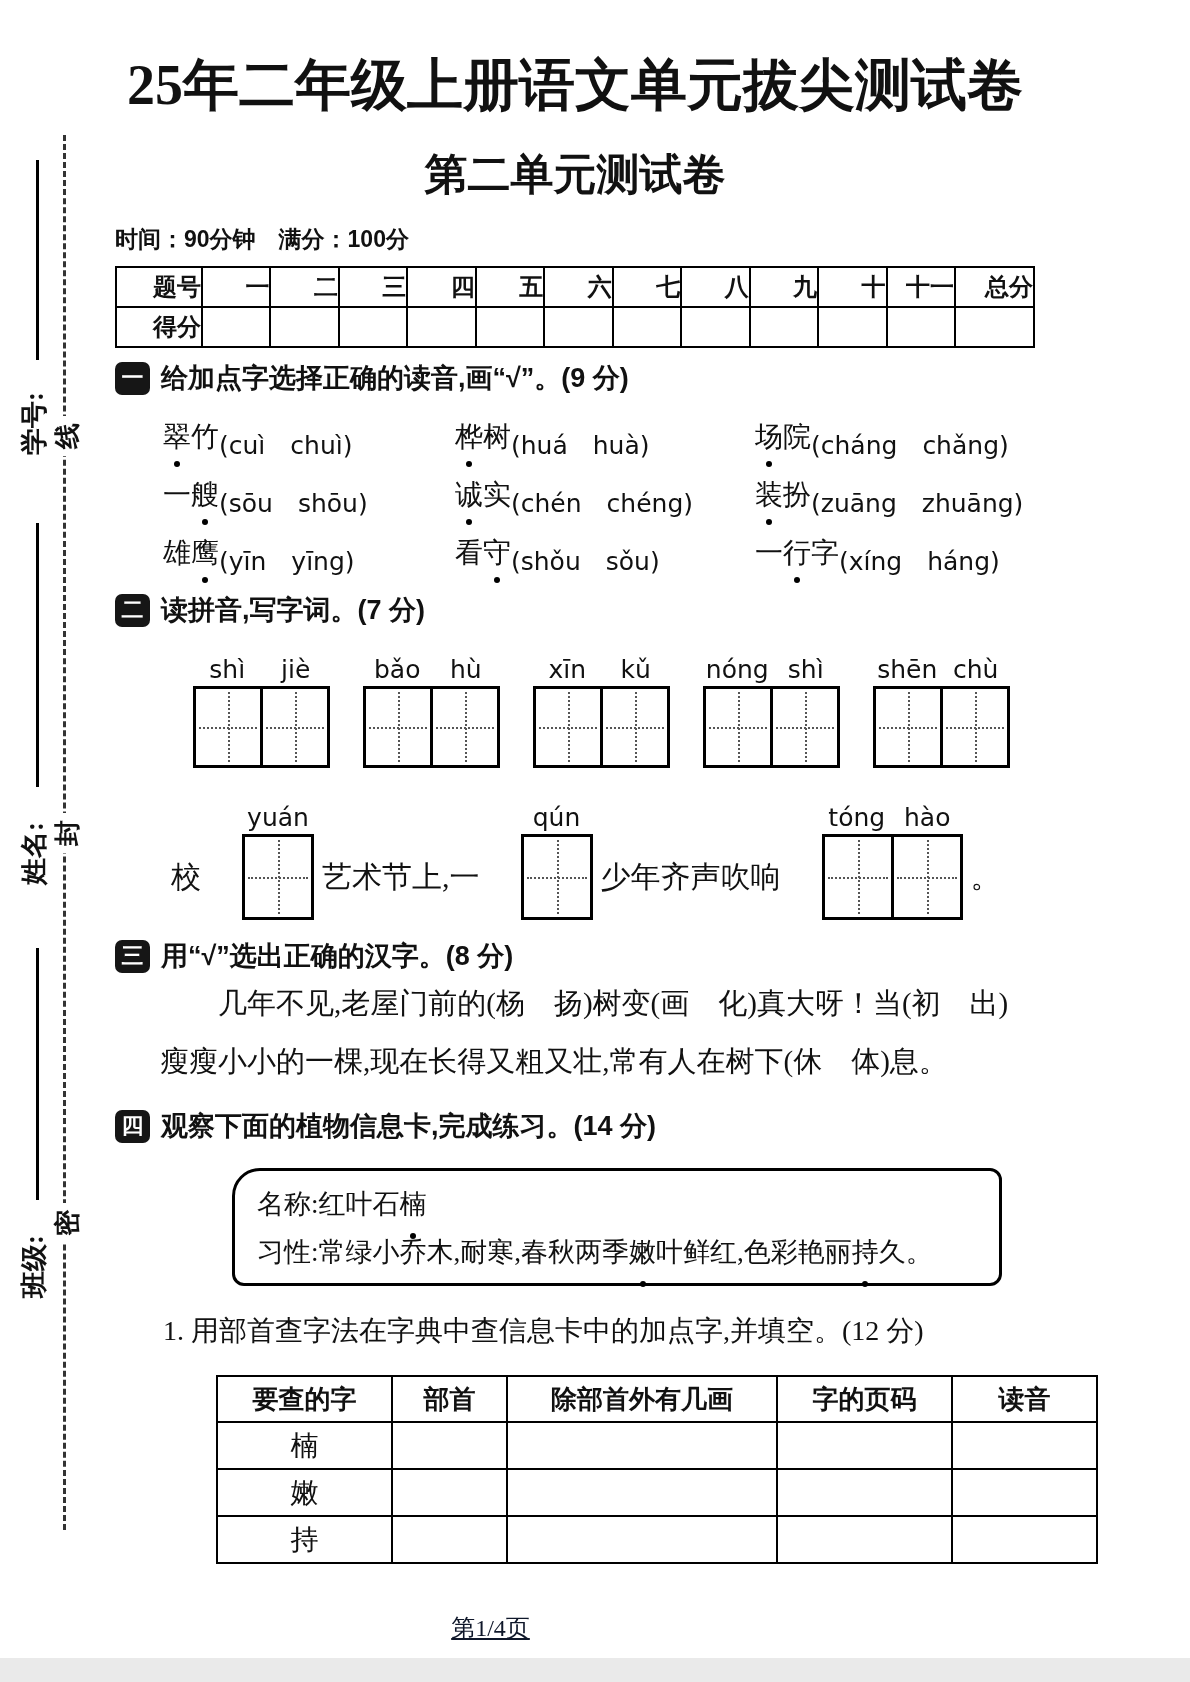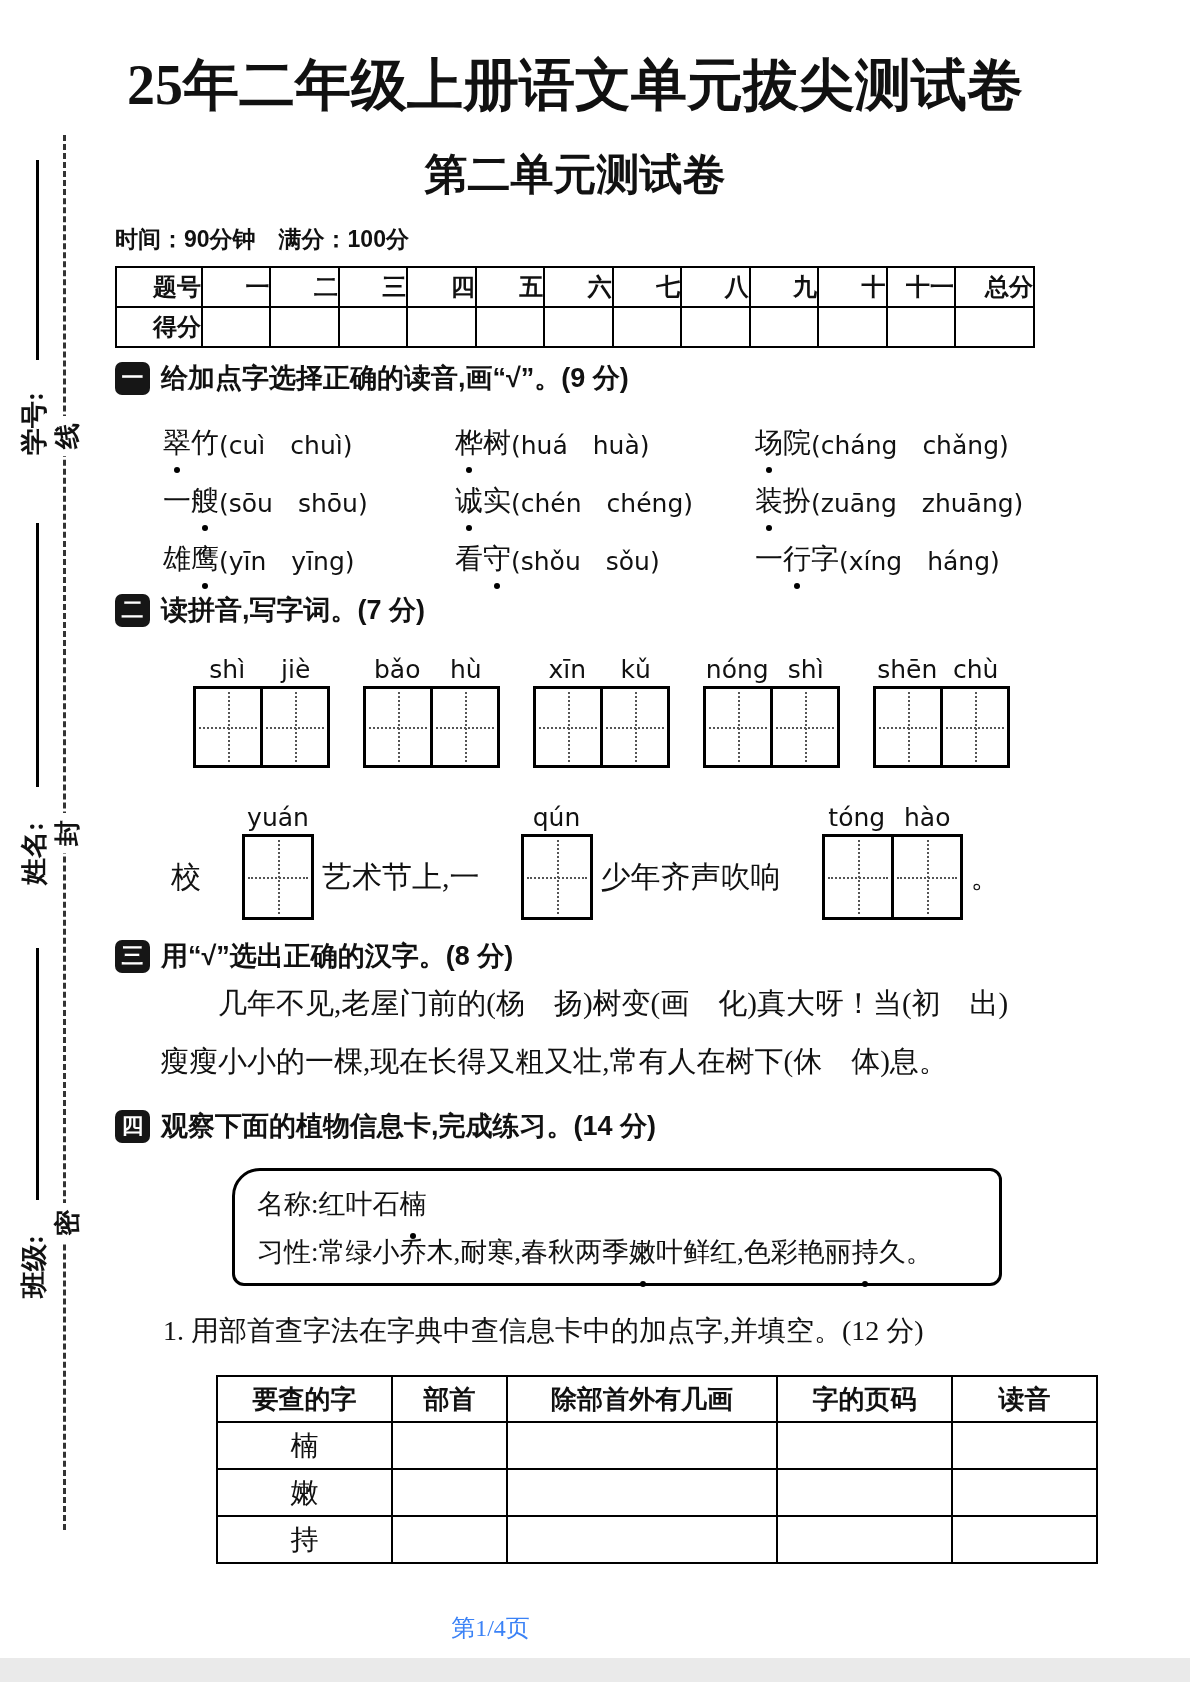--- a/index.html
+++ b/index.html
@@ -40,21 +40,21 @@
   .qheader{position:absolute;display:flex;align-items:center;gap:11px;
        font-weight:bold;font-size:27px;white-space:nowrap;}
   .badge{flex:0 0 auto;width:35px;height:33px;background:#161616;color:#fff;border-radius:7px;
        display:flex;align-items:center;justify-content:center;font-size:22px;font-weight:bold;}
   .qh1{left:115px;top:360px;} .qh2{left:115px;top:592px;}
   .qh3{left:115px;top:938px;} .qh4{left:115px;top:1108px;}
 
   
   .q1-grid{position:absolute;left:163px;top:408px;width:885px;display:grid;
        grid-template-columns:292px 300px 293px;grid-auto-rows:58px;align-items:center;}
-  .q1-item{display:flex;align-items:flex-end;}
+  .q1-item{display:flex;align-items:center;}
   .q1-item .word{font-family:"Liberation Serif","DejaVu Serif",serif;font-size:28px;}
   .q1-item .opts{font-family:"DejaVu Sans",sans-serif;font-size:25px;margin-top:16px;}
   .du{position:relative;display:inline-block;}
   .du::after{content:"";position:absolute;left:50%;transform:translateX(-50%);
        bottom:-11px;width:6px;height:6px;border-radius:50%;background:#000;}
 
   
   .q2-row1{position:absolute;left:160px;top:650px;width:848px;display:flex;justify-content:space-between;}
   .wgroup{display:flex;flex-direction:column;align-items:center;padding-left:33px;}
   .pinyin-row{display:flex;width:100%;height:36px;align-items:flex-end;padding-bottom:2px;box-sizing:border-box;}
@@ -84,21 +84,21 @@
        font-family:"Liberation Serif","DejaVu Serif",serif;font-size:28px;white-space:nowrap;}
   .q4-table{position:absolute;left:216px;top:1375px;width:880px;border-collapse:collapse;table-layout:fixed;}
   .q4-table td{border:2.5px solid #000;text-align:center;padding:0;}
   .q4-table col.c1{width:175px;} .q4-table col.c2{width:115px;} .q4-table col.c3{width:270px;}
   .q4-table col.c4{width:175px;} .q4-table col.c5{width:145px;}
   .q4-table .q4h{height:44px;font-weight:bold;font-size:26px;}
   .q4-table .q4char{height:45px;font-family:"Liberation Serif","DejaVu Serif",serif;font-size:28px;}
 
   
   .footer{position:absolute;left:0;top:1612px;width:981px;text-align:center;
-       font-size:24px;color:#3b82f6;font-family:"Liberation Serif","DejaVu Serif",serif;}
+       font-size:24px;color:#0f172a;font-family:"Liberation Serif","DejaVu Serif",serif;text-decoration:underline;}
   .bottom-strip{position:absolute;left:0;bottom:0;width:100%;height:24px;background:#eaeaea;}
 </style>
 </head>
 <body>
 
 <div class="page">
 
   <div class="seal-dash"></div>
   <div class="blank-line bl1"></div>
   <div class="blank-line bl2"></div>

